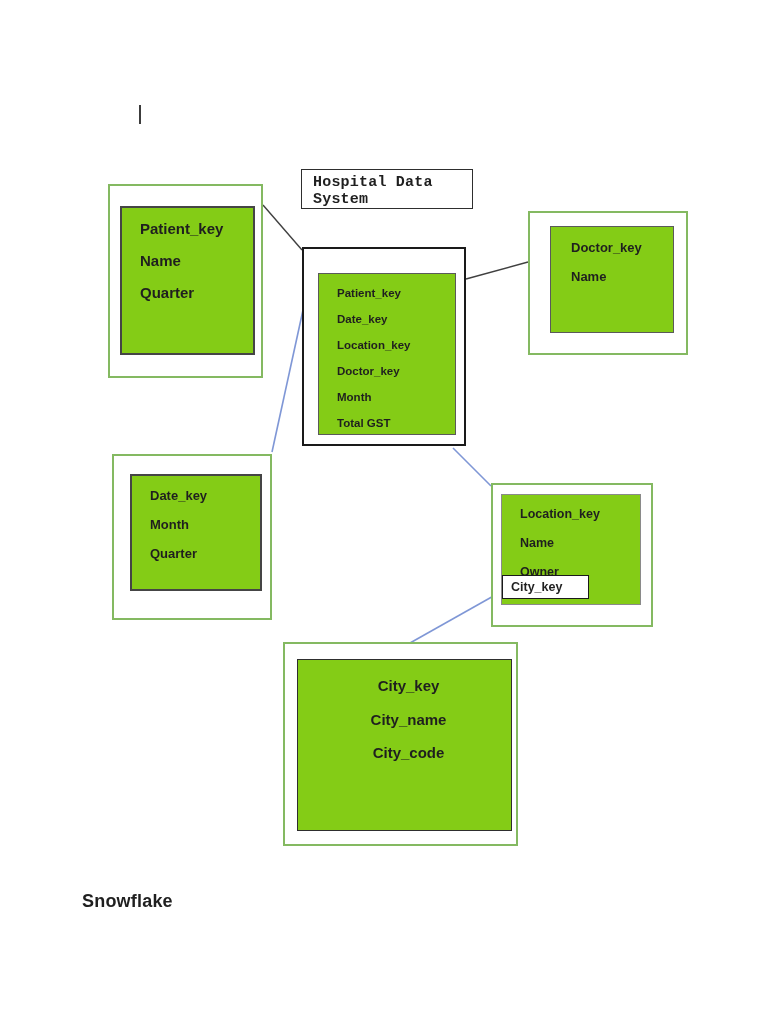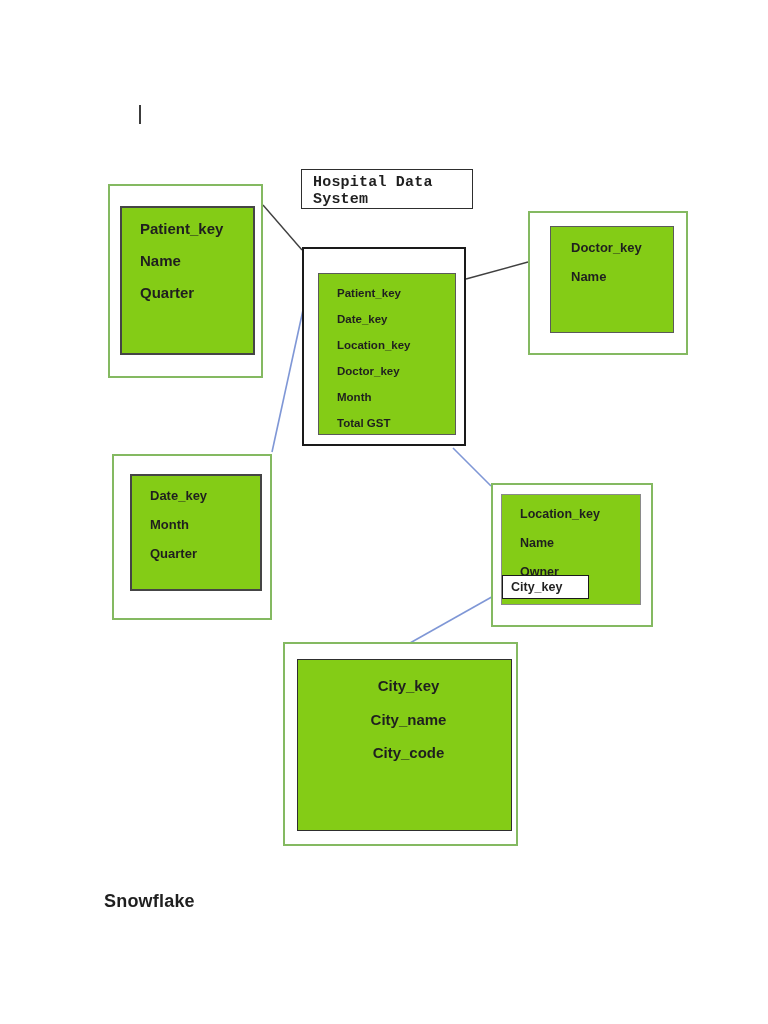--- a/index.html
+++ b/index.html
@@ -45,21 +45,21 @@
   .citykey-box{
     position:absolute;left:9px;top:90px;width:87px;height:24px;border:1.5px solid #1a1a1a;
     box-sizing:border-box;background:#fff;display:flex;align-items:center;
   }
   .citykey-box span{font-weight:bold;font-size:12.5px;padding-left:8px;}
   
   .city-outer{left:283px;top:642px;width:235px;height:204px;}
   .city-inner{left:12px;top:15px;width:215px;height:172px;border:1.5px solid #2e2e2e;padding-top:9px;}
   .city-inner .field{font-size:15px;line-height:33.5px;text-align:center;}
   
-  .footer-label{left:104px;top:891px;font-weight:bold;font-size:18px;letter-spacing:.2px;}
+  .footer-label{left:82px;top:891px;font-weight:bold;font-size:18px;letter-spacing:.2px;}
   
   .connectors{left:0;top:0;width:768px;height:1024px;pointer-events:none;}
   .conn-black{stroke:#404040;stroke-width:1.4;}
   .conn-blue{stroke:#7f97d6;stroke-width:1.6;}
 </style>
 </head>
 <body>
 
 <svg class="abs connectors" viewBox="0 0 768 1024">
   <line class="conn-black" x1="263" y1="205" x2="302" y2="250"></line>

